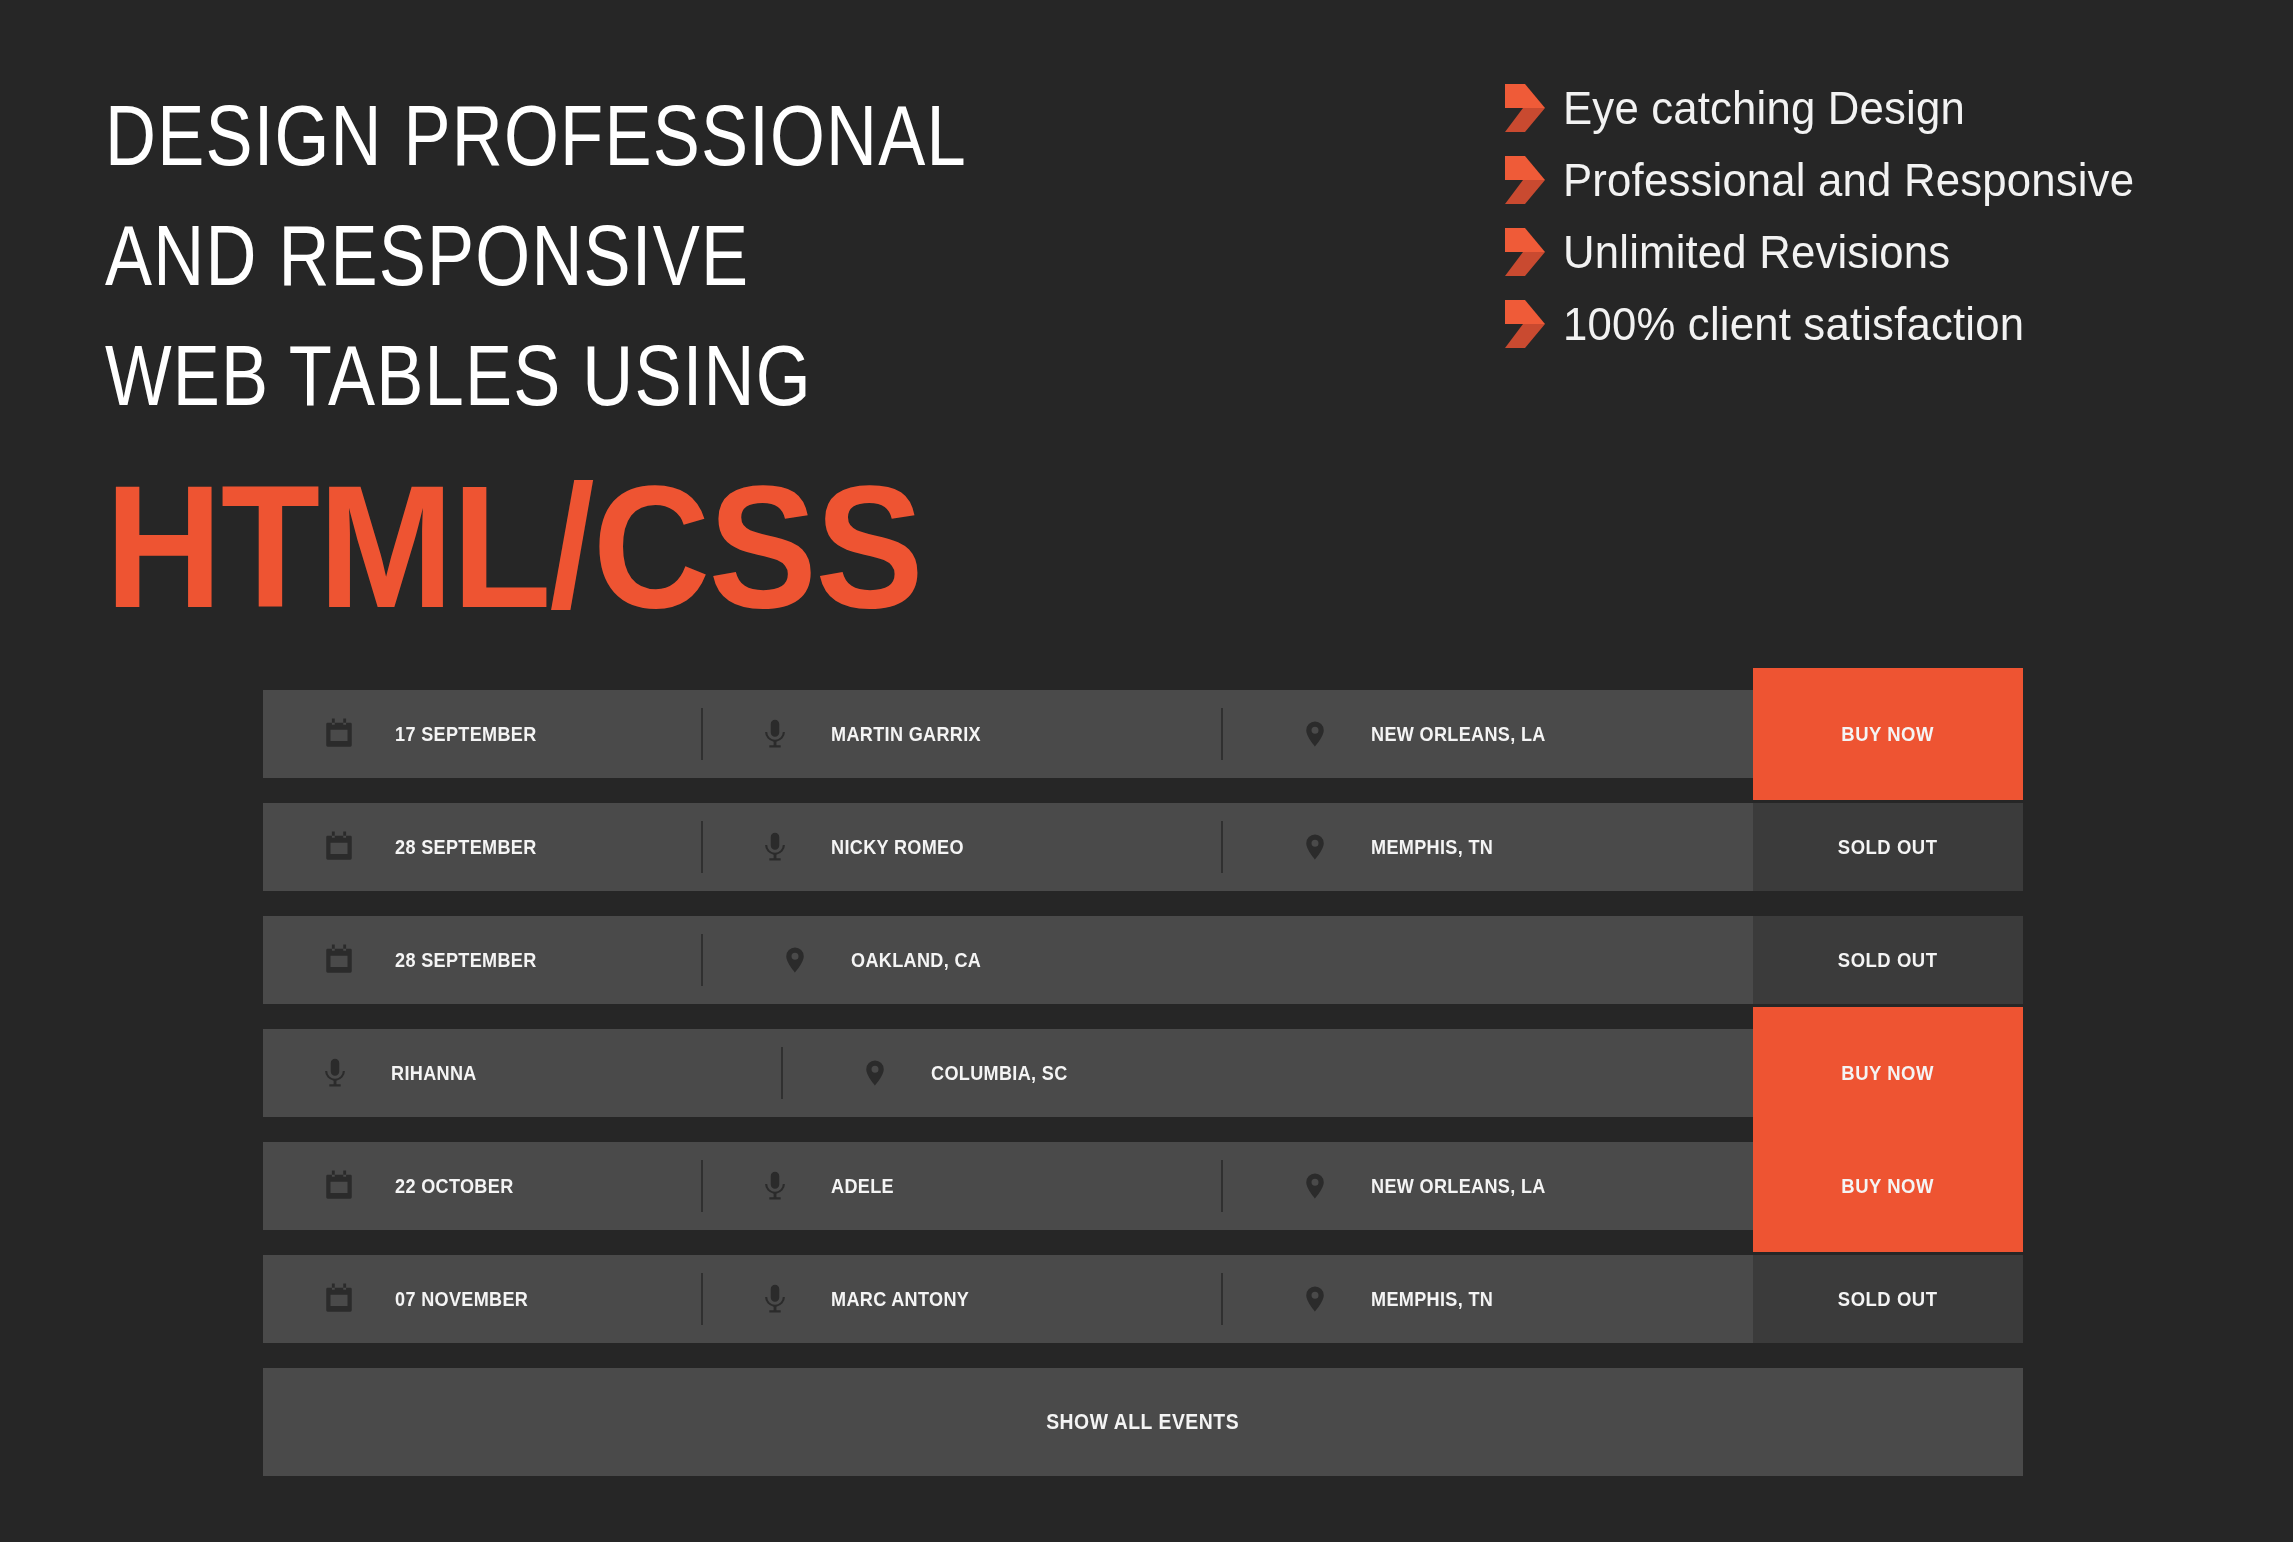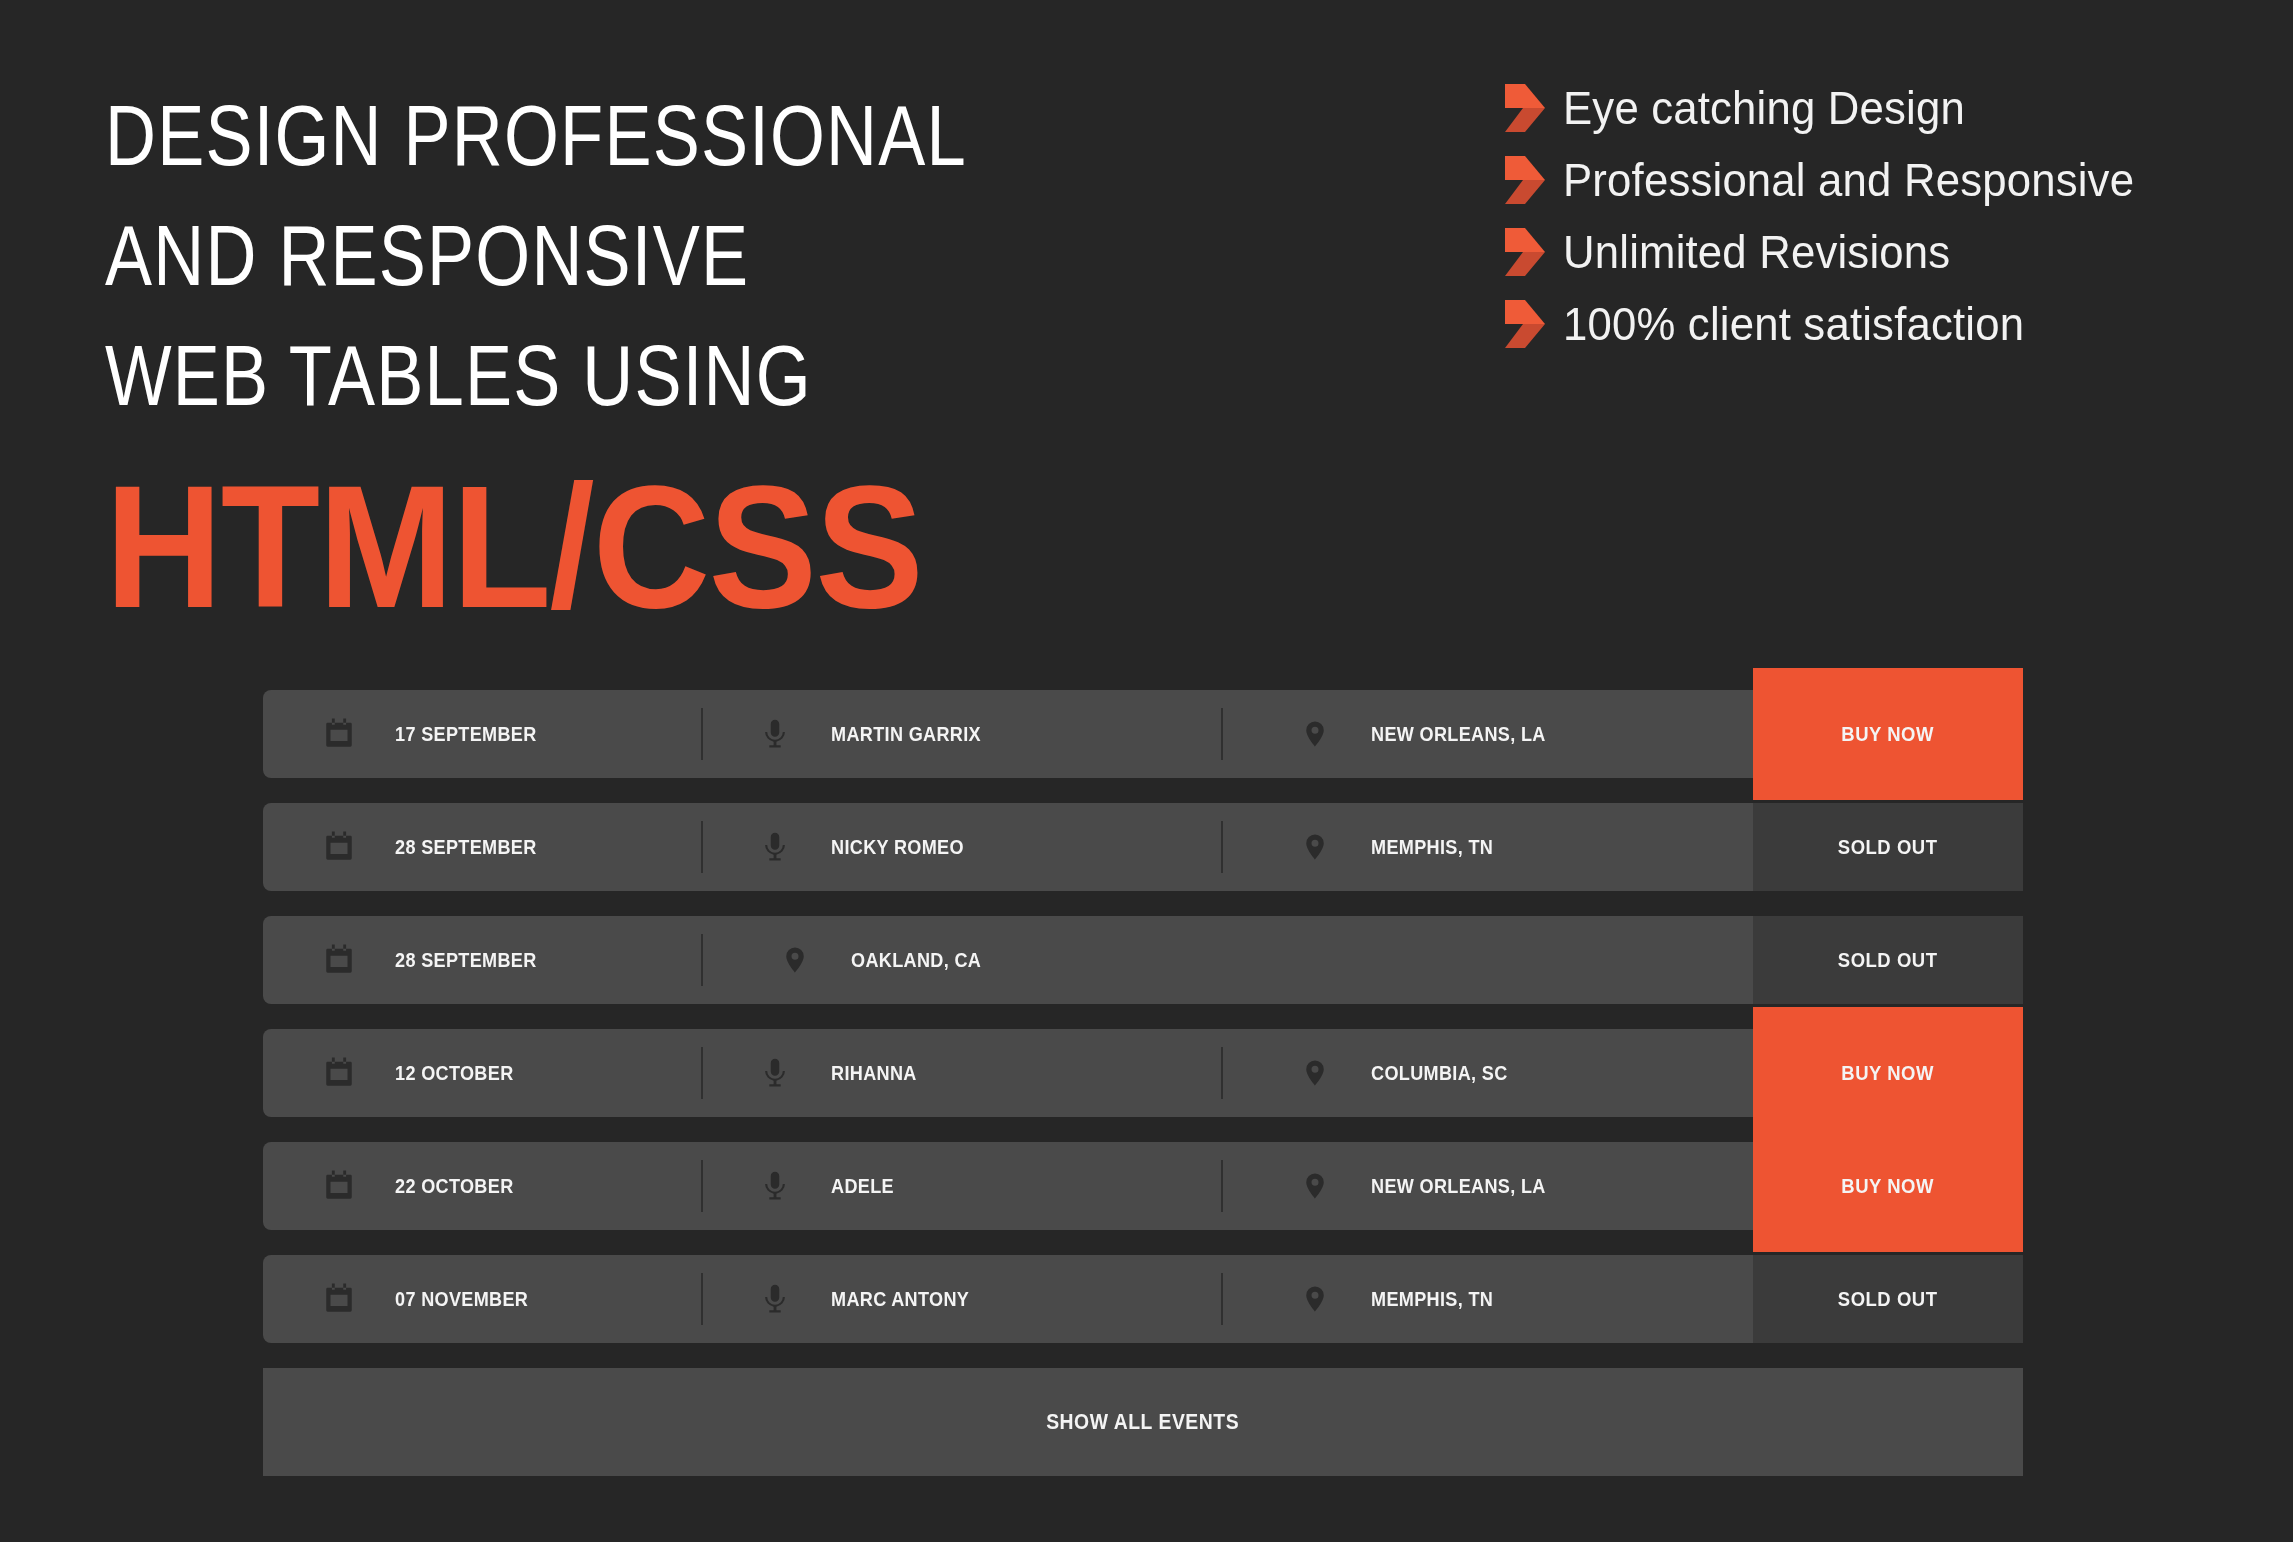--- a/index.html
+++ b/index.html
@@ -96,21 +96,20 @@
     width: 1760px;
   }
 
   .event-row {
     position: relative;
     display: flex;
     align-items: stretch;
     height: 88px;
     margin-bottom: 25px;
     background: #4a4a4a;
-    border-radius: 8px;
   }
 
   .cell {
     display: flex;
     align-items: center;
     position: relative;
     height: 100%;
   }
 
   .cell-date  { width: 440px; padding-left: 56px; }
@@ -329,28 +328,20 @@
             </svg>
         </span>
         <span class="cell-label">OAKLAND, CA</span>
       </div>
       <div class="action sold">
         <span>SOLD OUT</span>
       </div>
     </div>
 
     <div class="event-row">
-      <div class="cell cell-date">
-        <span class="ico">
-          <svg width="34" height="34" viewBox="0 0 24 24">
-              <path d="M7 1h2v3H7V1zm8 0h2v3h-2V1zM4 4h3v1.4h2V4h6v1.4h2V4h3a1 1 0 0 1 1 1v15a1 1 0 0 1-1 1H4a1 1 0 0 1-1-1V5a1 1 0 0 1 1-1zm2 5v8h12V9H6z"></path>
-            </svg>
-        </span>
-        <span class="cell-label">12 OCTOBER</span>
-      </div>
       <div class="cell cell-artist">
         <span class="ico">
           <svg width="34" height="34" viewBox="0 0 24 24">
               <path d="M12 2a3 3 0 0 0-3 3v6a3 3 0 0 0 6 0V5a3 3 0 0 0-3-3zM6.5 10.5H5A7 7 0 0 0 11 17.4V20H8v1.6h8V20h-3v-2.6A7 7 0 0 0 19 10.5h-1.5a5.5 5.5 0 0 1-11 0z"></path>
             </svg>
         </span>
         <span class="cell-label">RIHANNA</span>
       </div>
       <div class="cell cell-venue">
         <span class="ico">

